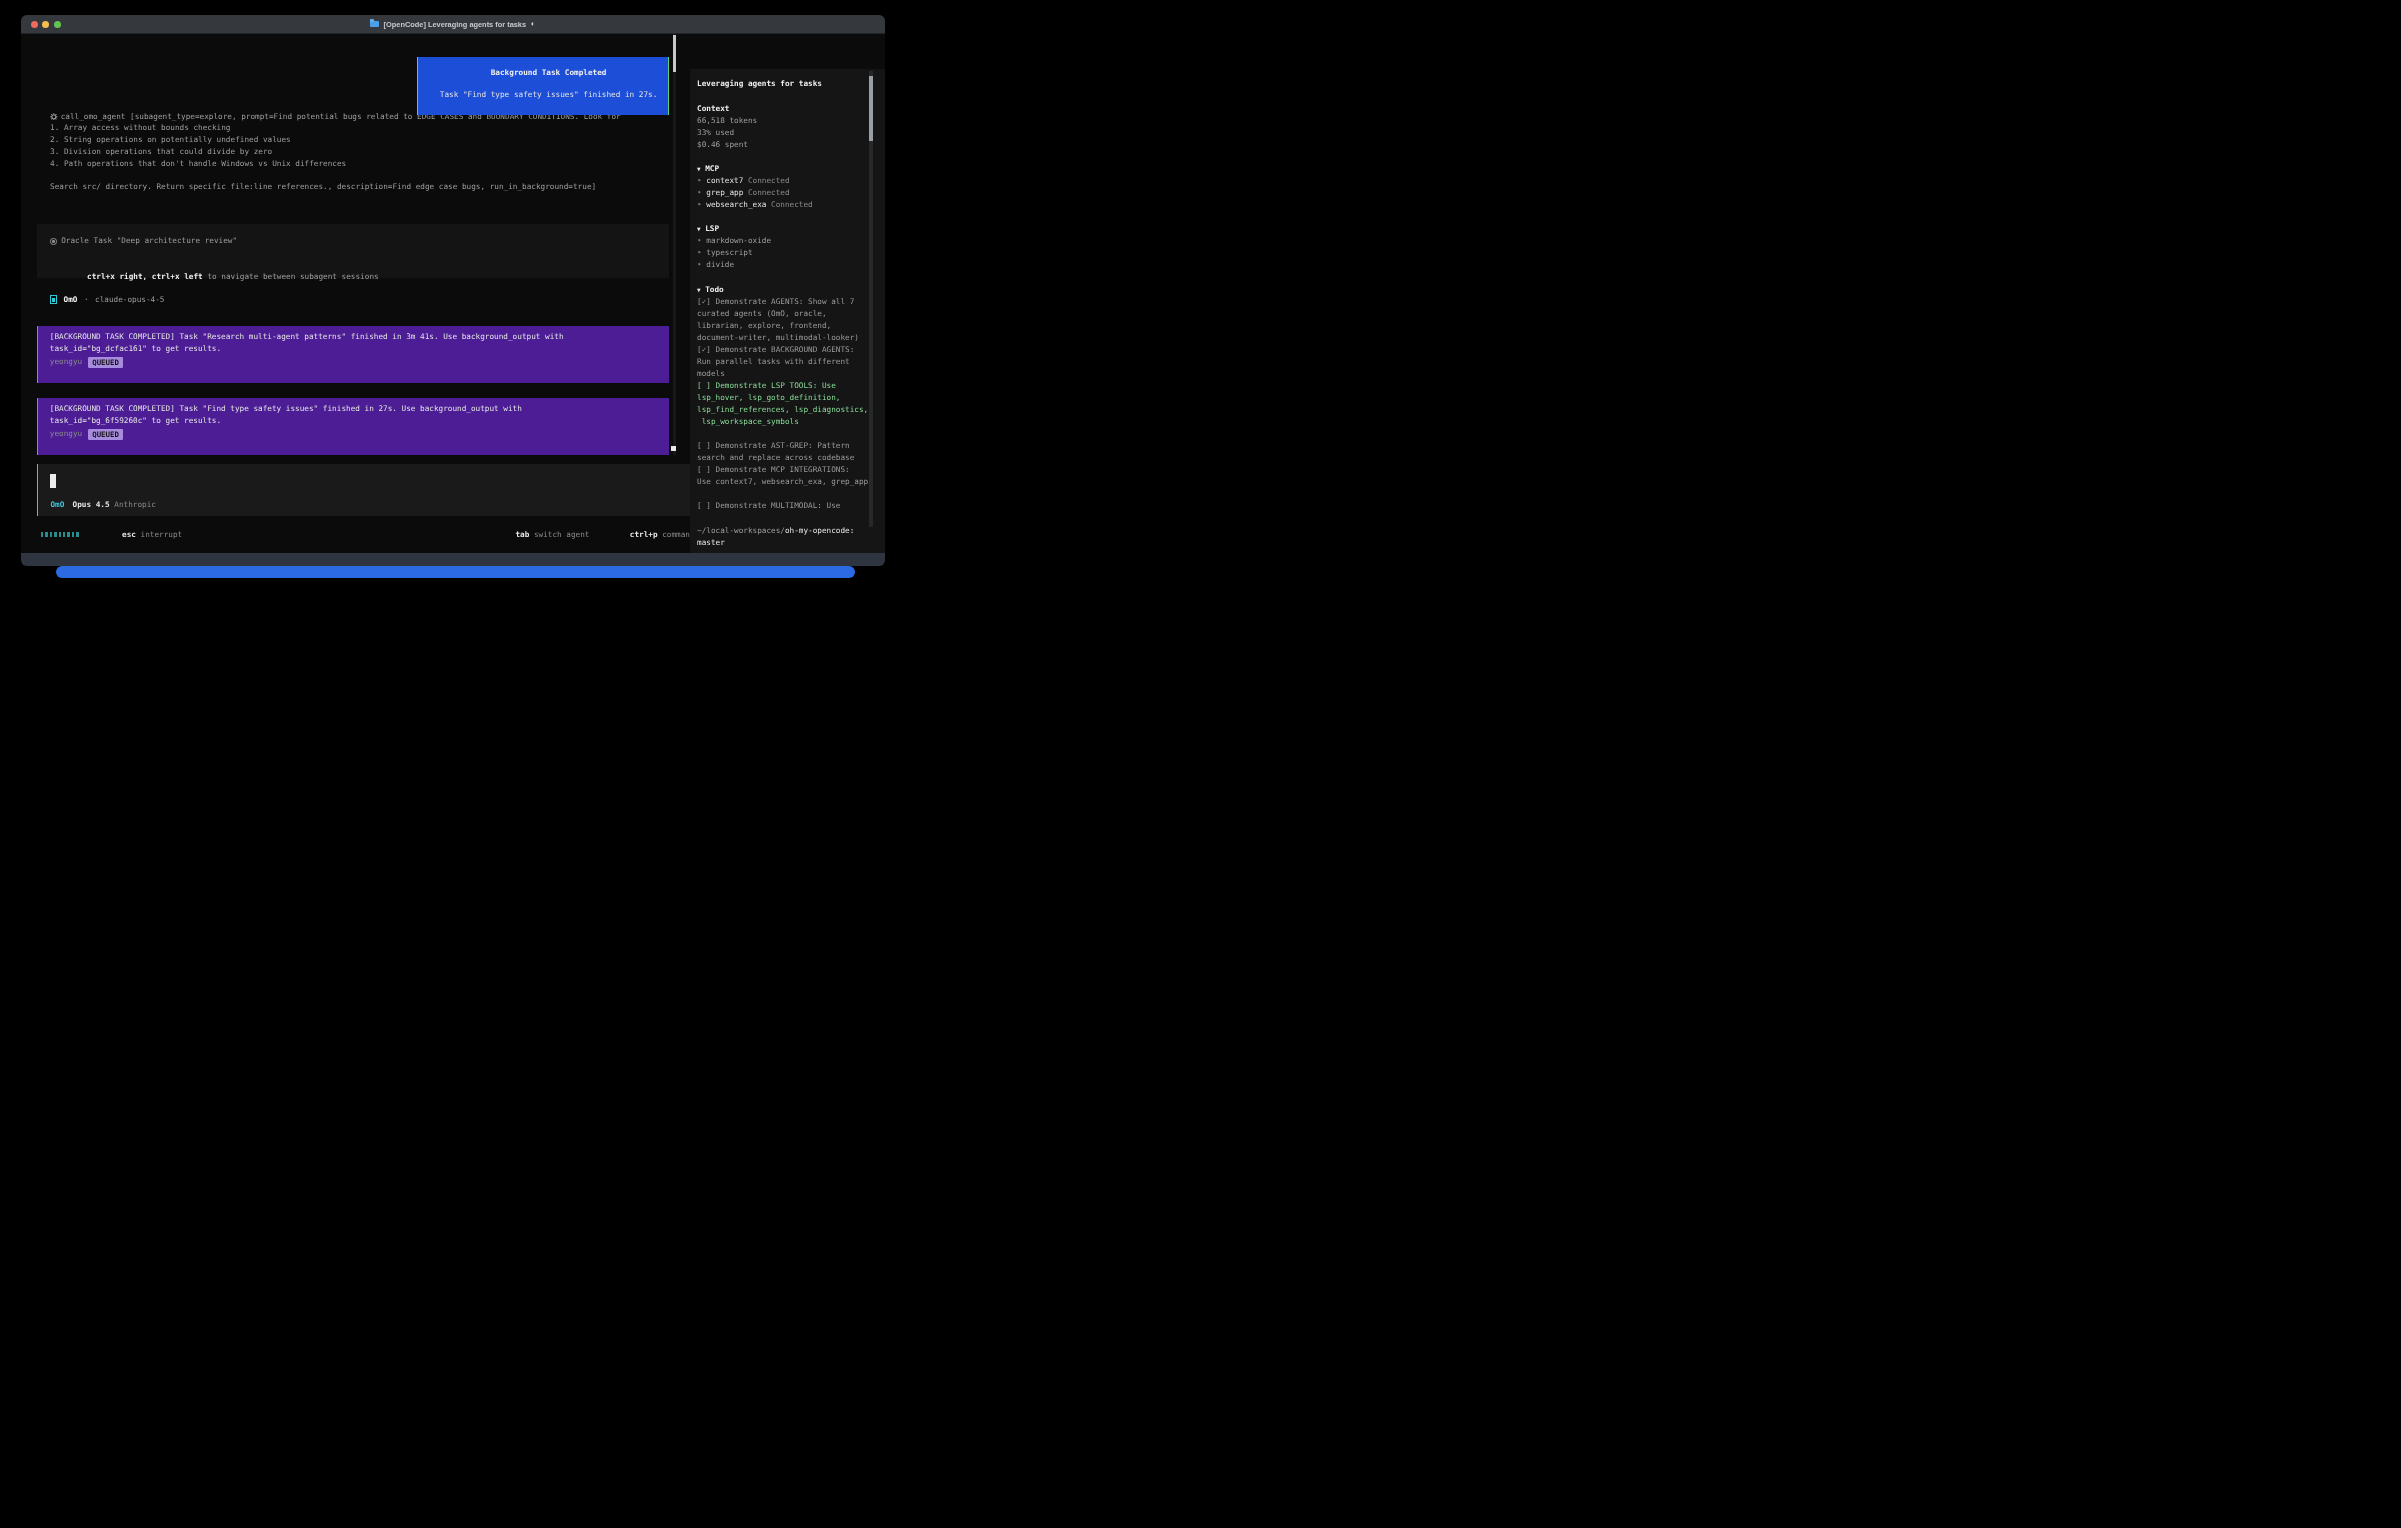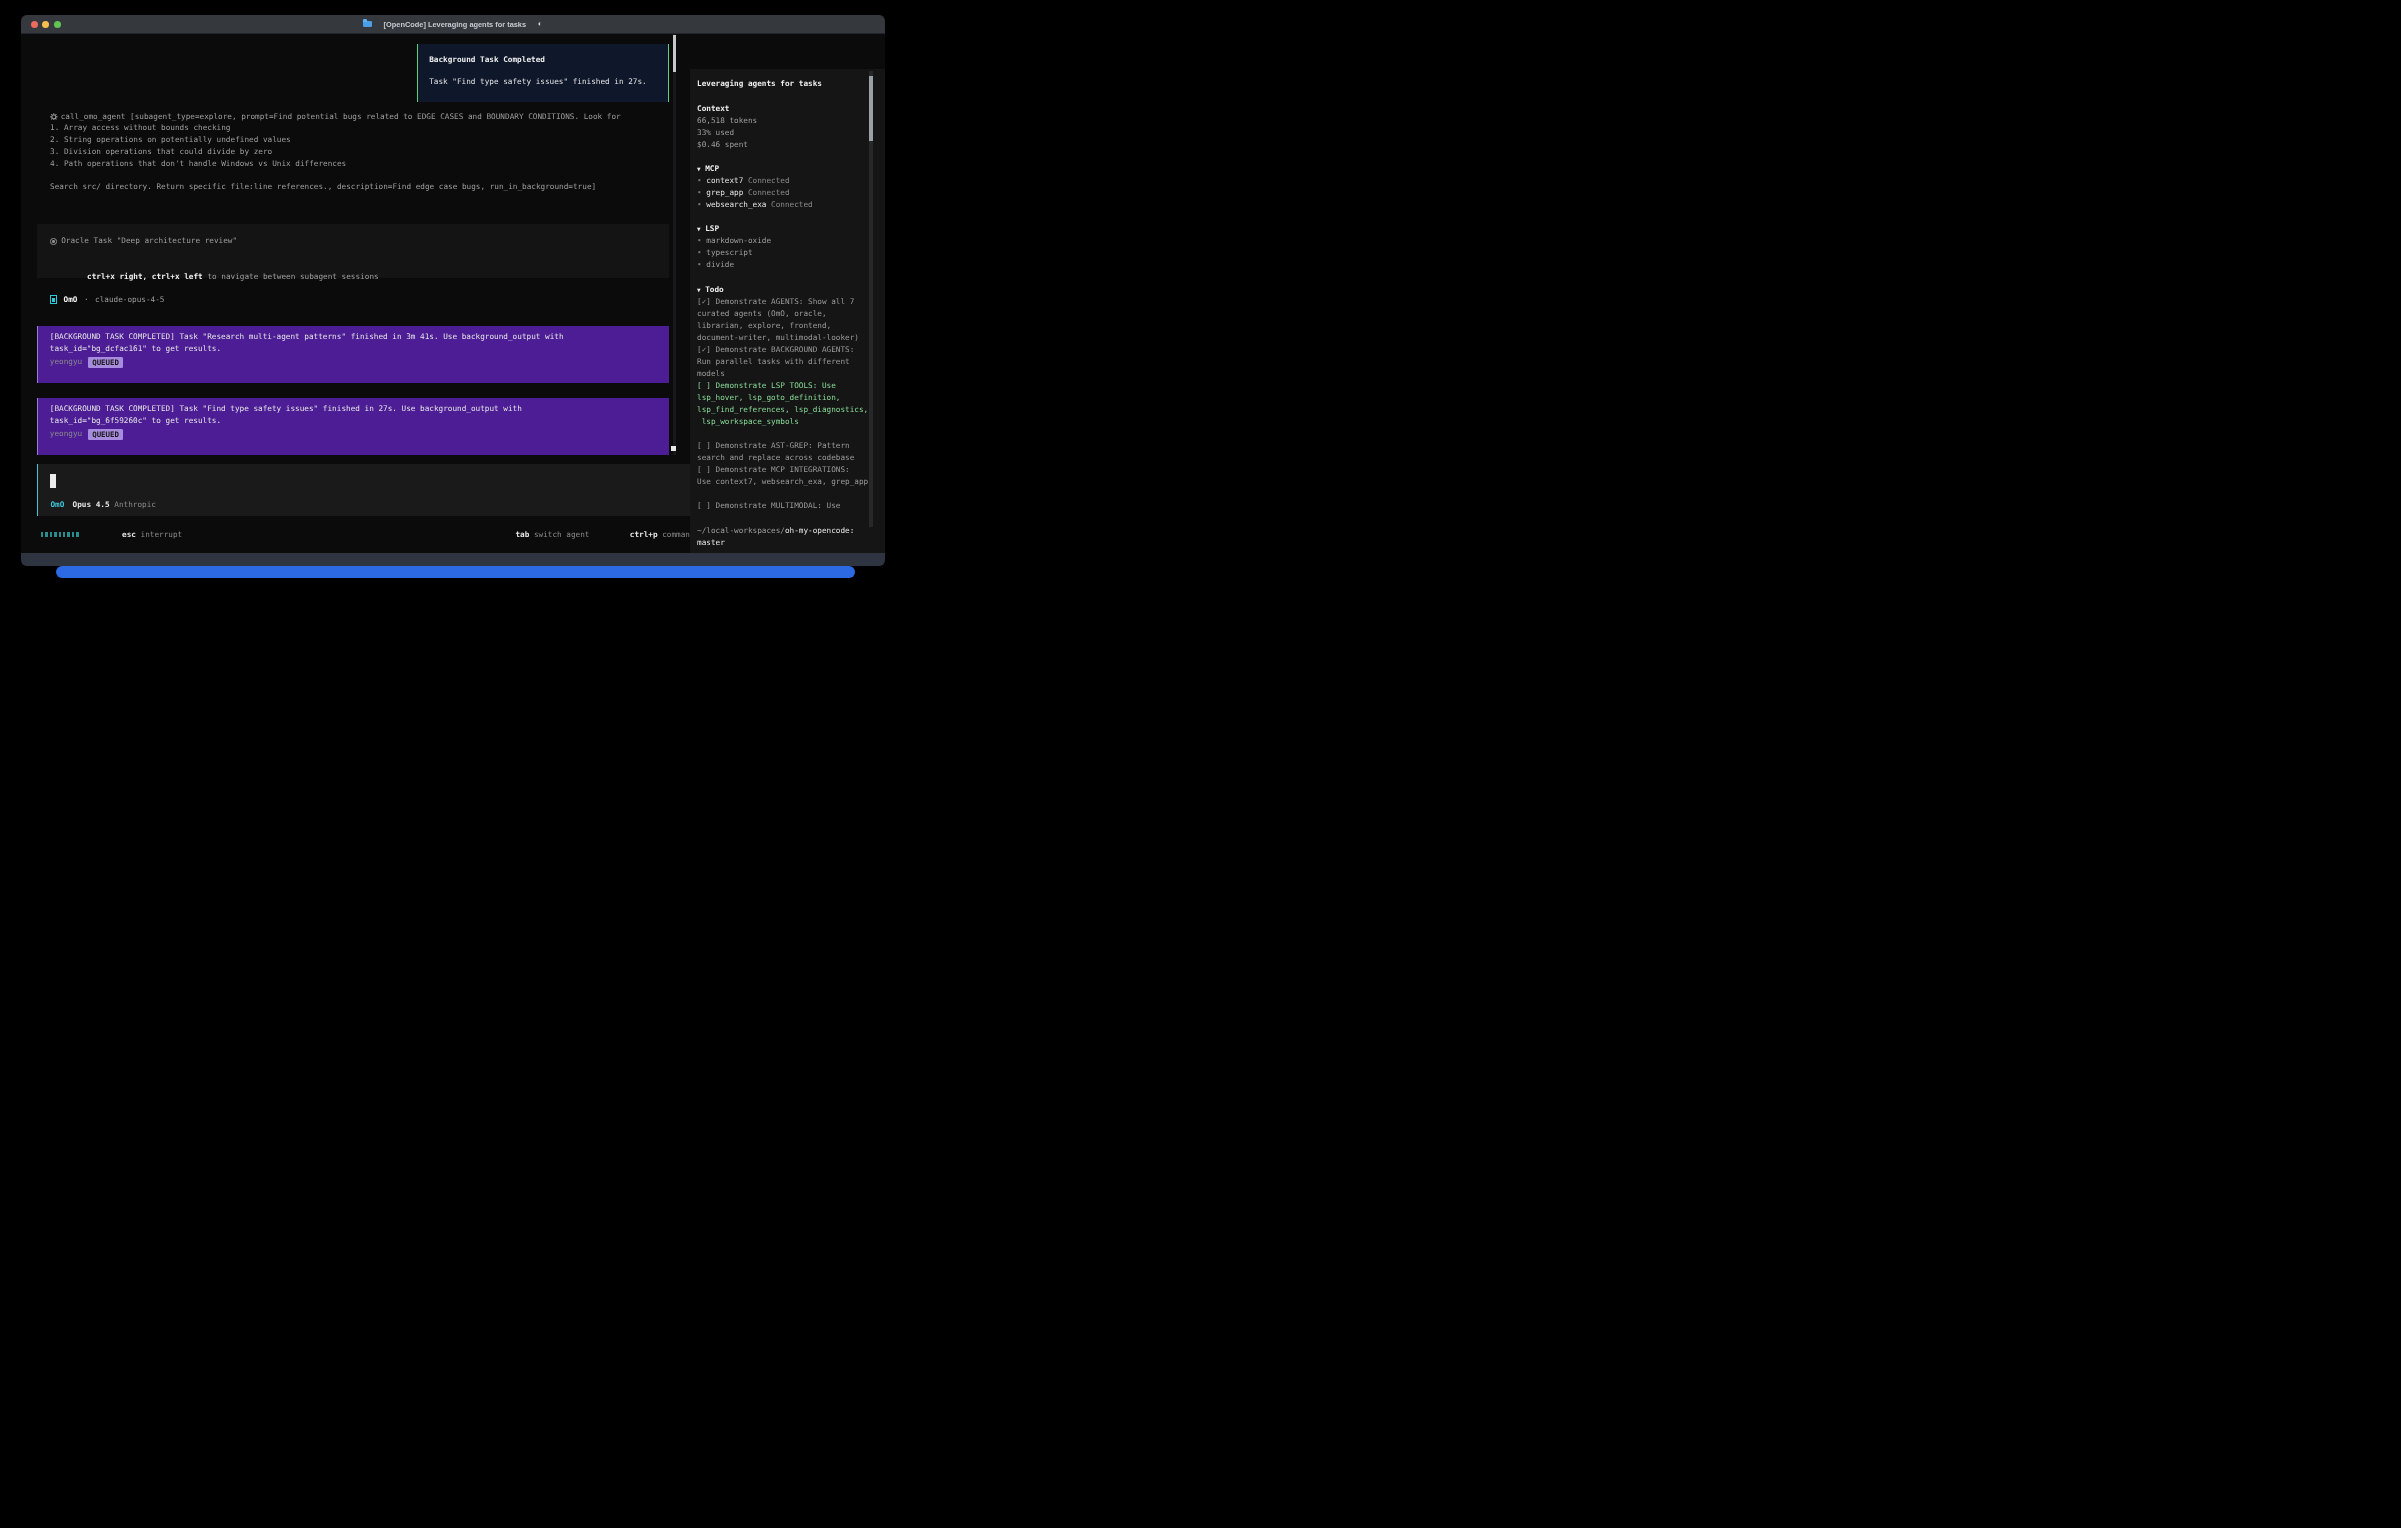--- a/index.html
+++ b/index.html
@@ -5,36 +5,36 @@
   * { box-sizing: border-box; margin: 0; padding: 0; }
   html,body { width:910px; height:579px; background:#000; overflow:hidden;
     font-family:"DejaVu Sans Mono", monospace; }
   .window { position:absolute; left:21px; top:15.4px; width:864px; height:551px;
     border-radius:5.9px; background:#0b0b0b; overflow:hidden; box-shadow:0 11.8px 35px rgba(0,0,0,.8); }
   .titlebar { position:absolute; left:0; top:0; right:0; height:18.3px; background:#35383d;
     border-bottom:0.6px solid #212428; display:flex; align-items:center; justify-content:center; }
   .lights { position:absolute; left:9.5px; top:0; height:18.3px; display:flex; align-items:center; gap:4.7px; }
   .light { width:7px; height:7px; border-radius:50%; }
   .light.red{ background:#ec6a5e; } .light.yellow{ background:#f5bf4f; } .light.green{ background:#61c554; }
-  .titletext { display:flex; align-items:center; gap:12px; color:#c7cbd1;
+  .titletext { display:flex; align-items:center; gap:5px; color:#c7cbd1;
     font-family:"Liberation Sans", sans-serif; font-weight:bold; font-size:7.4px; }
   .folder { width:8.3px; height:5.9px; background:#4a9fe8; border-radius:1.2px; position:relative; }
   .folder::before { content:''; position:absolute; top:-1.8px; left:0; width:3.5px; height:2.4px;
     background:#5fb0f0; border-radius:1.2px 1.2px 0 0; }
   .record { color:#d0d4da; font-size:7.7px; line-height:1; }
   .content { position:absolute; left:0; top:18.3px; right:0; bottom:13.6px; background:#0b0b0b; }
   .bottomstrip { position:absolute; left:0; right:0; bottom:0; height:13.6px; background:#2e3540; }
 
   .line { height:11.8px; line-height:11.8px; font-size:7.7px; white-space:pre; }
   .gray { color:#9e9e9e; } .white { color:#e6e6e6; } .dim { color:#8a8a8a; }
 
   
   .scrollback { position:absolute; left:29px; top:9.5px; }
-  .notification { position:absolute; left:396px; top:10px; width:252px; height:58px; background:#0f172a;
-    border-left:1.2px solid #5ecf7c; border-right:1.2px solid #5ecf7c; padding:10.6px 0 0 11.2px; z-index:5; }
+  .notification { position:absolute; left:396px; top:23px; width:252px; height:58px; background:#1d4ed8;
+    border-left:1.2px solid #5ecf7c; border-right:1.2px solid #5ecf7c; padding:10.6px 0 0 11.2px; z-index:5;text-align:center; }
   .notification .ntitle { color:#f0f0f0; font-weight:bold; font-size:7.7px; line-height:11.8px; white-space:pre; }
   .notification .nbody { margin-top:9.5px; color:#e2e2e2; font-size:7.7px; line-height:11.8px; white-space:pre; }
   .tooltext { position:absolute; left:29px; top:77px; }
   .tool-head { display:flex; align-items:center; gap:3px; }
   .gear { width:7.7px; height:7.7px; flex:0 0 auto; }
   .oracle-box { position:absolute; left:16px; top:190px; width:632px; height:54px; background:#141414; padding:11.8px 0 0 13px; }
   .oracle-row { display:flex; align-items:center; gap:4.7px; height:11.8px; }
   .oracle-icon { width:6.5px; height:6.5px; border:0.9px solid #8f8f8f; border-radius:50%; position:relative; flex:0 0 auto; }
   .oracle-icon::after { content:''; position:absolute; left:1.2px; top:1.2px; width:2.4px; height:2.4px; border-radius:50%; background:#8f8f8f; }
   .oracle-hint { margin-top:11.8px; }

